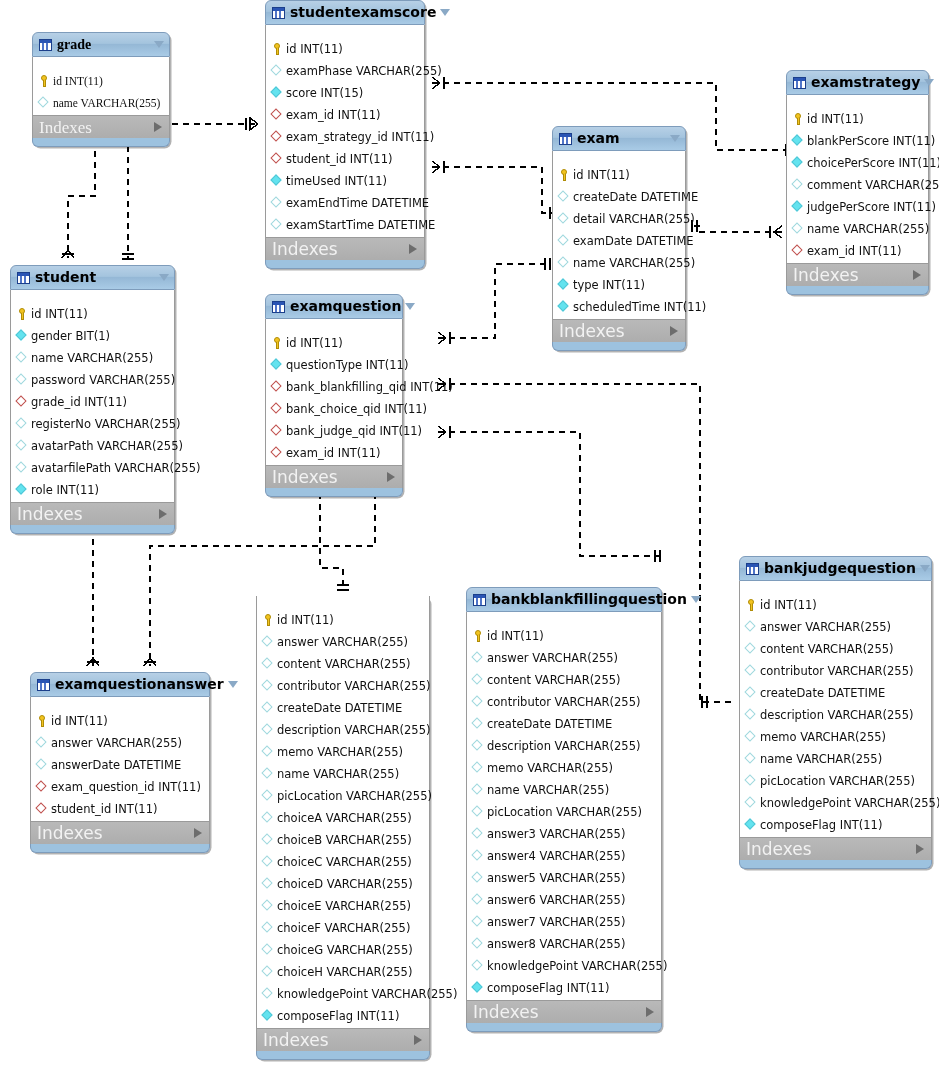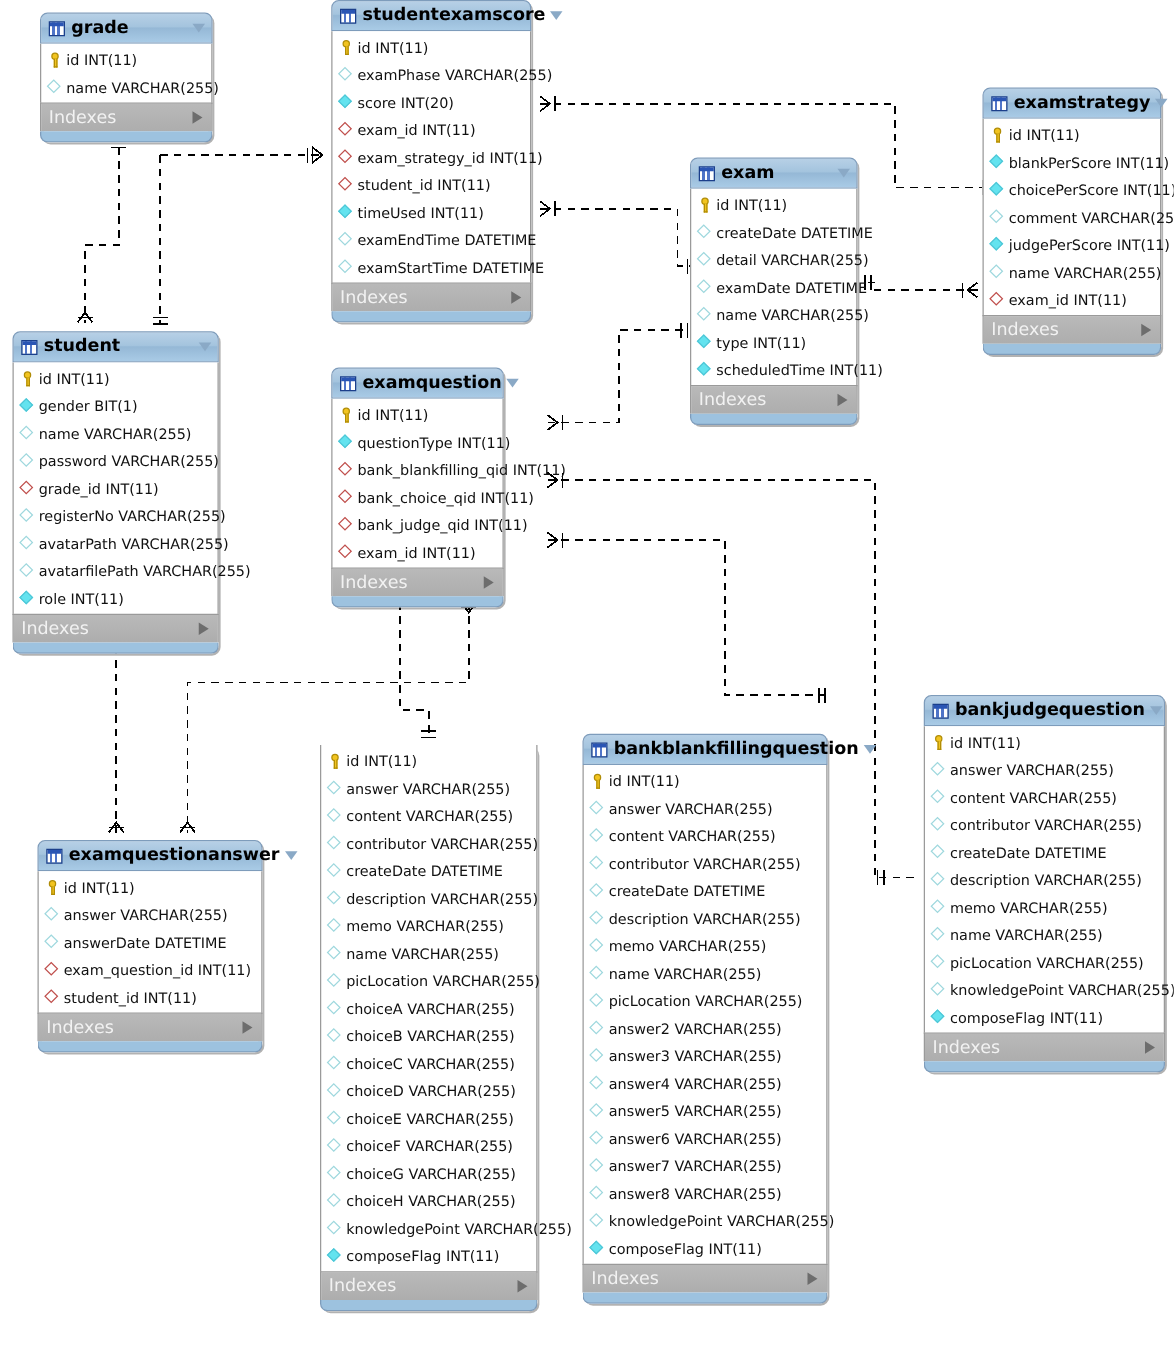--- a/index.html
+++ b/index.html
@@ -54,21 +54,21 @@
     flex:0 0 auto;margin-left:4px;
     width:0;height:0;
     border-left:5.5px solid transparent;
     border-right:5.5px solid transparent;
     border-top:7px solid #8aa9c6;
   }
   .tbl-body{
     border-left:1px solid #9a9a9a;
     border-right:1px solid #9a9a9a;
     background:#fff;
-    padding:2px 0 1px 0;
+    padding:13px 0 1px 0;
   }
   .col{
     height:22px;
     display:flex;align-items:center;
     padding-left:5px;
     white-space:nowrap;
     font-size:11.5px;color:#101010;
     line-height:22px;
   }
   .col-txt{padding-left:2px;}
@@ -95,21 +95,21 @@
   .mk-fk   .dia{border:1.2px solid #c0504d;background:#ffffff;}
 
   .tbl-ftr{
     height:23px;
     display:flex;align-items:center;
     background:linear-gradient(to bottom,#b9b9b9 0%,#adadad 100%);
     border-left:1px solid #9a9a9a;border-right:1px solid #9a9a9a;border-top:1px solid #9a9a9a;
     padding:0 7px 0 6px;
     box-sizing:border-box;
   }
-  .ftr-lbl{flex:1 1 auto;font-size:14px;color:#f2f2f2;line-height:13px;}
+  .ftr-lbl{flex:1 1 auto;font-size:17px;color:#f2f2f2;line-height:13px;}
   .ftr-tri{
     width:0;height:0;
     border-top:5px solid transparent;
     border-bottom:5px solid transparent;
     border-left:8px solid #6d6d6d;
   }
   .tbl-tail{
     height:9px;
     background:#9dc2df;
     border:1px solid #7e9cbb;border-top:none;
@@ -192,21 +192,21 @@
 
       <path d="M144,666 L150,658 L156,666 M144,662 L156,662"></path>
 
       <path d="M87,512 L99,512 M87,517 L99,517"></path>
 
       <path d="M87,666 L93,658 L99,666 M87,662 L99,662"></path>
     </g>
   </svg>
 
   <div id="tables-layer">
-      <div class="tbl" style="left: 32px; top: 10px; width: 138px;">
+      <div class="tbl" style="left: 32px; top: 32px; width: 138px; font-family: Liberation Serif, serif;">
         <div class="tbl-hdr">
           <span class="tbl-ico"></span>
           <span class="tbl-name">grade</span>
           <span class="tbl-caret"></span>
         </div>
         <div class="tbl-body">
           <div class="col">
             <span class="mk mk-pk"></span>
             <span class="col-txt">id INT(11)</span>
           </div>
@@ -237,21 +237,21 @@
           <div class="col">
             <span class="mk mk-null">
               <span class="dia"></span>
             </span>
             <span class="col-txt">examPhase VARCHAR(255)</span>
           </div>
           <div class="col">
             <span class="mk mk-nn">
               <span class="dia"></span>
             </span>
-            <span class="col-txt">score INT(20)</span>
+            <span class="col-txt">score INT(15)</span>
           </div>
           <div class="col">
             <span class="mk mk-fk">
               <span class="dia"></span>
             </span>
             <span class="col-txt">exam_id INT(11)</span>
           </div>
           <div class="col">
             <span class="mk mk-fk">
               <span class="dia"></span>
@@ -645,26 +645,20 @@
           <div class="col">
             <span class="mk mk-null">
               <span class="dia"></span>
             </span>
             <span class="col-txt">picLocation VARCHAR(255)</span>
           </div>
           <div class="col">
             <span class="mk mk-null">
               <span class="dia"></span>
             </span>
-            <span class="col-txt">answer2 VARCHAR(255)</span>
-          </div>
-          <div class="col">
-            <span class="mk mk-null">
-              <span class="dia"></span>
-            </span>
             <span class="col-txt">answer3 VARCHAR(255)</span>
           </div>
           <div class="col">
             <span class="mk mk-null">
               <span class="dia"></span>
             </span>
             <span class="col-txt">answer4 VARCHAR(255)</span>
           </div>
           <div class="col">
             <span class="mk mk-null">

